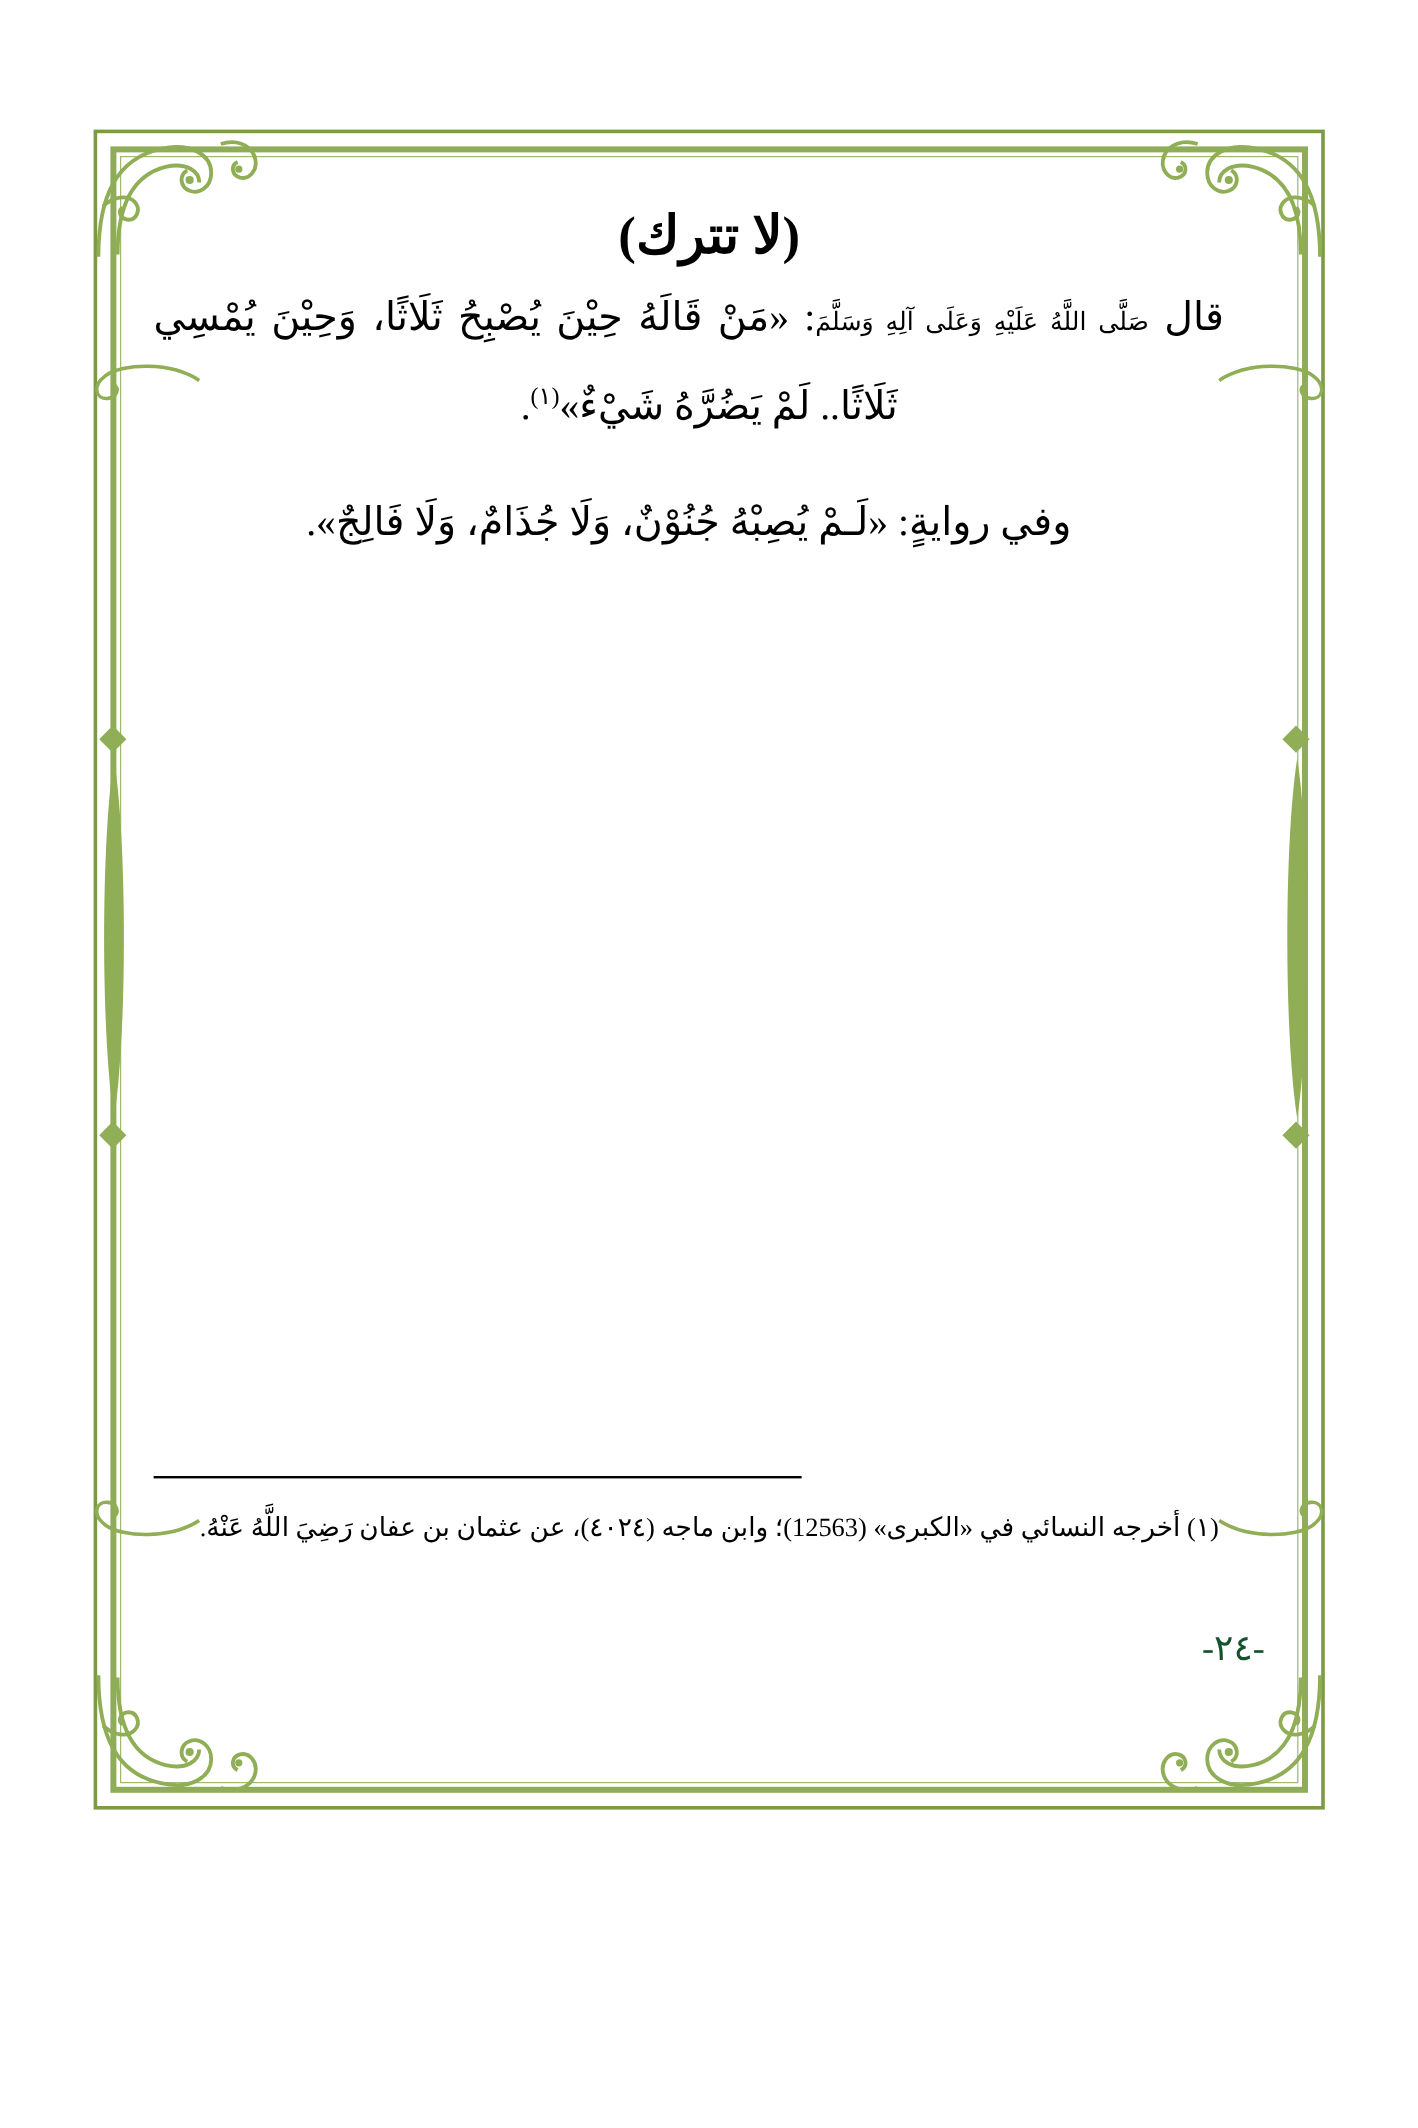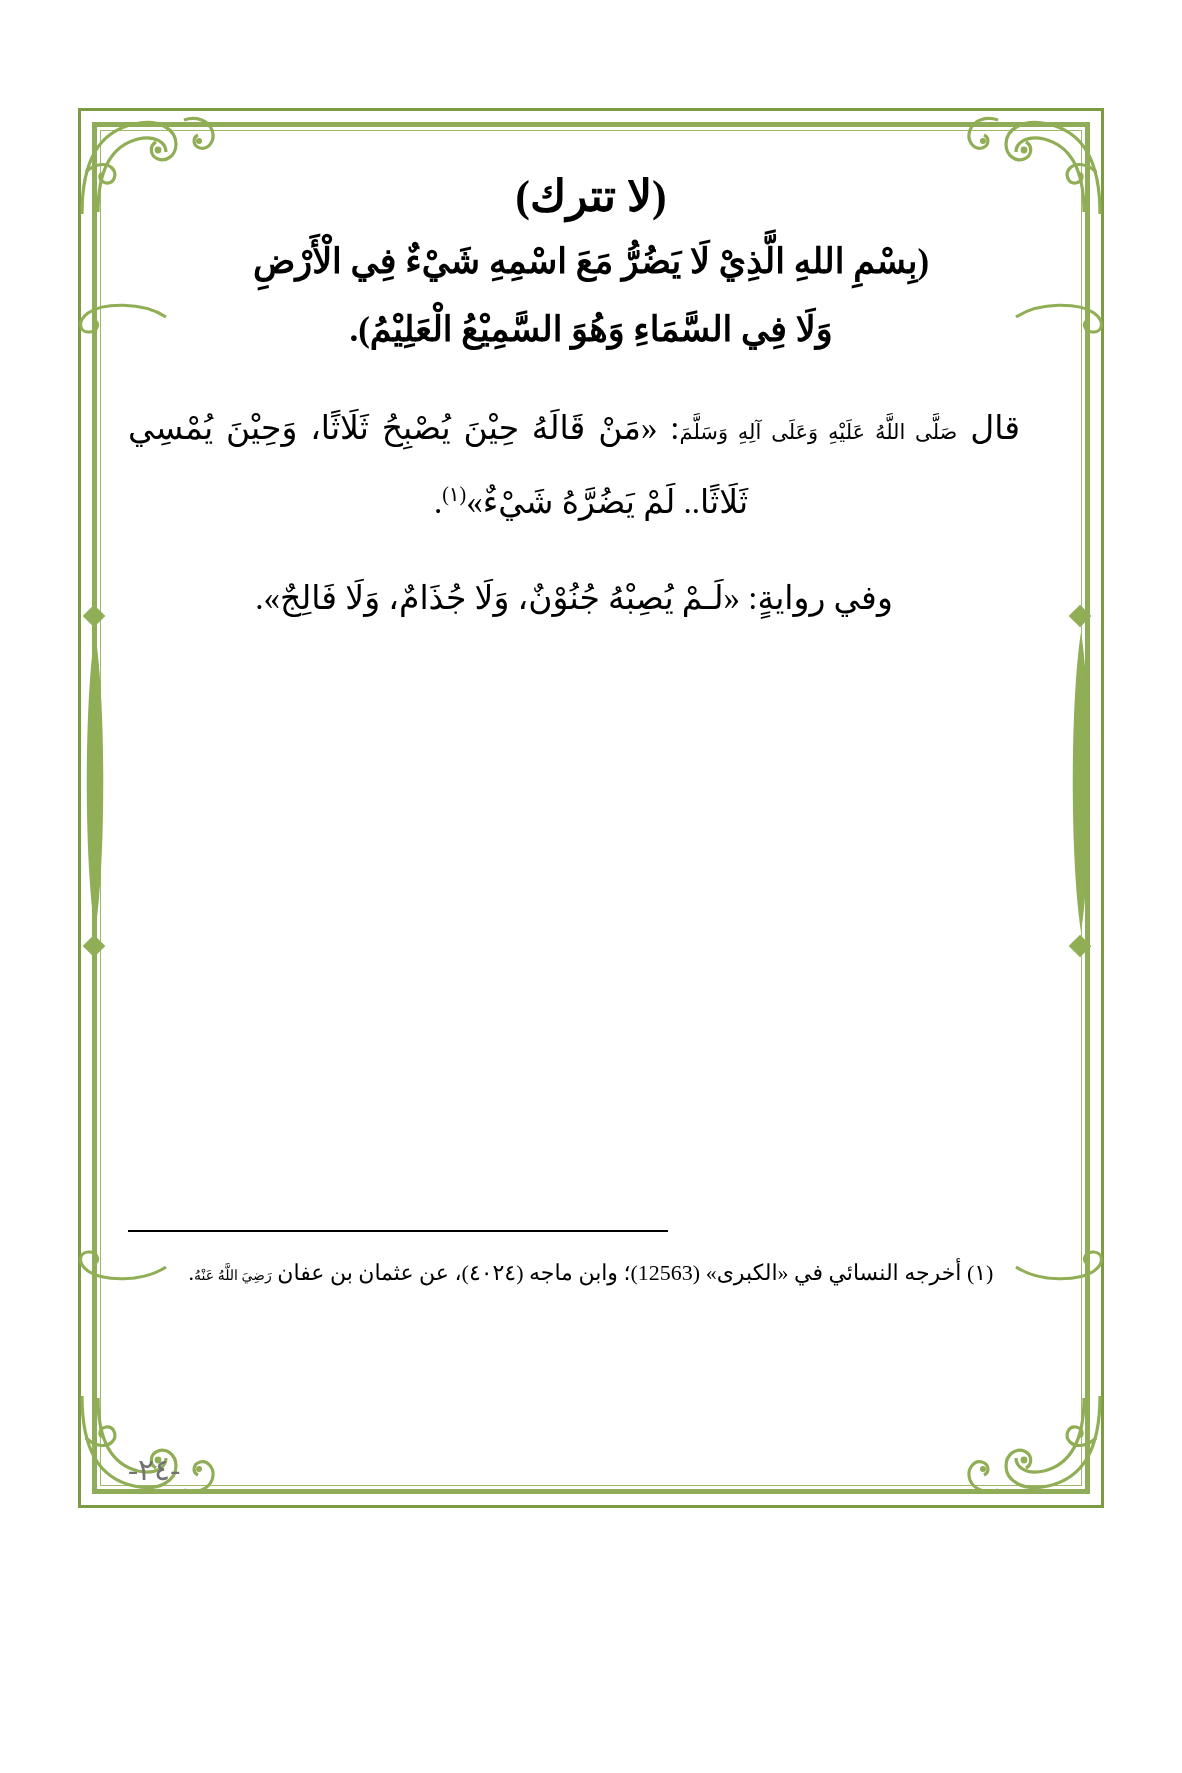--- a/index.html
+++ b/index.html
@@ -159,31 +159,31 @@
   }
   .fn {
     font-family: "Liberation Serif", "DejaVu Serif", serif;
     font-size: 22px;
     line-height: 1.95;
     color: #000;
     text-align: justify;
     text-align-last: center;
     margin: 0 0 16px 0;
   }
-  .fn .honorific { font-size: 14px; }
+  .fn .honorific { font-size: 22px; }
 
   .page-number {
     position: absolute;
     left: 0;
     width: 926px;
-    top: 1300px;
-    text-align: left;
+    top: 1203px;
+    text-align: right;
     font-family: "Liberation Serif", "DejaVu Serif", serif;
     font-size: 30px;
-    color: #737373;
+    color: #14532d;
     letter-spacing: 2px;
   }
 </style>
 </head>
 <body>
 
 <div class="page">
 
   <div class="frame-outer"></div>
   <div class="frame-inner"></div>
@@ -264,25 +264,20 @@
   <div class="edge-scroll" style="left:1010px; top:1235px; transform:scaleX(-1);">
     <svg viewBox="0 0 110 40" fill="none" stroke="#8fae55" stroke-width="3">
       <path d="M104 20 C80 36 40 34 26 24 C14 15 18 4 28 5 C36 6 38 14 32 17"></path>
     </svg>
   </div>
 
   <div class="content">
 
     <div class="title">(لا تترك)</div>
 
-    <div class="dua">
-      <span>(بِسْمِ اللهِ الَّذِيْ لَا يَضُرُّ مَعَ اسْمِهِ شَيْءٌ فِي الْأَرْضِ</span>
-      <br>
-      <span>وَلَا فِي السَّمَاءِ وَهُوَ السَّمِيْعُ الْعَلِيْمُ).</span>
-    </div>
 
     <p class="para">
       <span>قال</span>
       <span class="honorific">صَلَّى اللَّهُ عَلَيْهِ وَعَلَى آلِهِ وَسَلَّمَ</span><span>: «مَنْ قَالَهُ حِيْنَ يُصْبِحُ ثَلَاثًا، وَحِيْنَ يُمْسِي ثَلَاثًا.. لَمْ يَضُرَّهُ شَيْءٌ»</span><span class="fn-ref">(١)</span><span>.</span>
     </p>
 
     <p class="para">
       <span>وفي روايةٍ</span><span>: «لَـمْ يُصِبْهُ جُنُوْنٌ، وَلَا جُذَامٌ، وَلَا فَالِجٌ»</span><span>.</span>
     </p>
 

